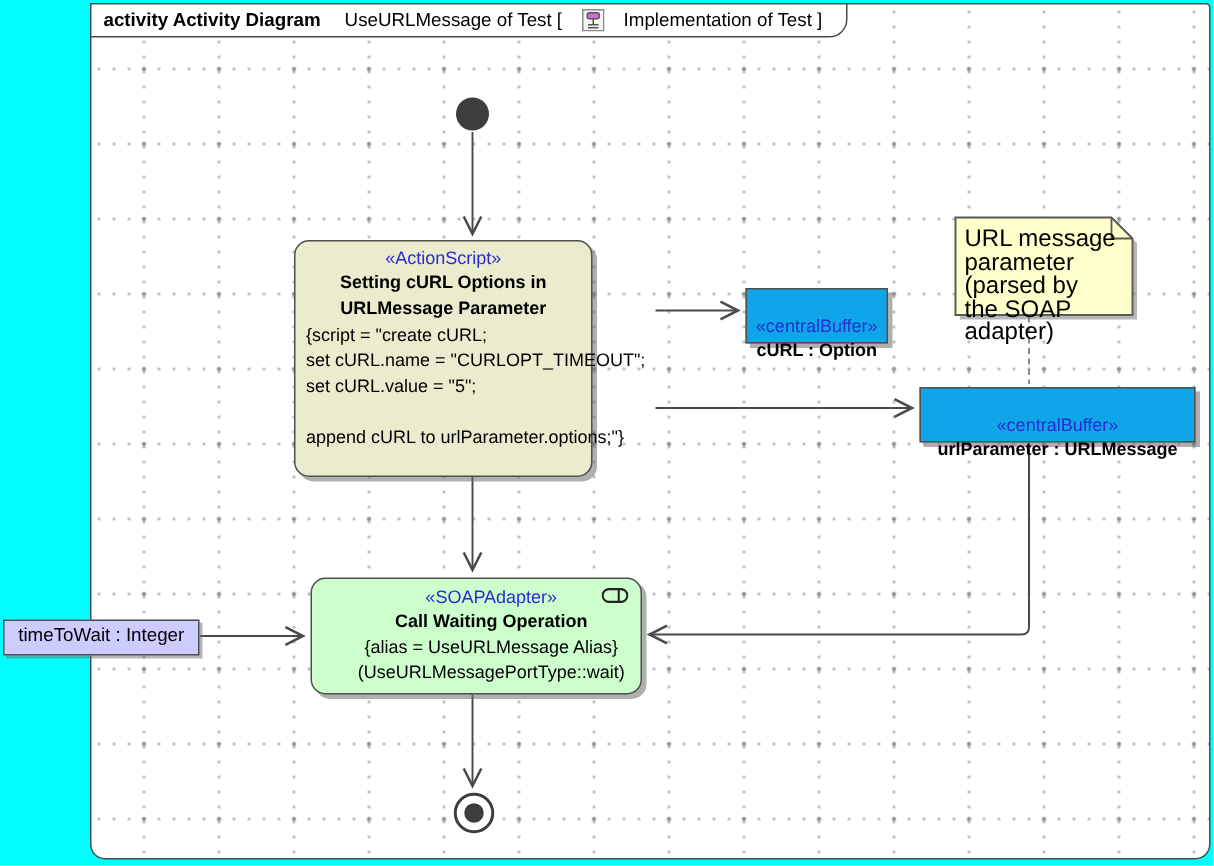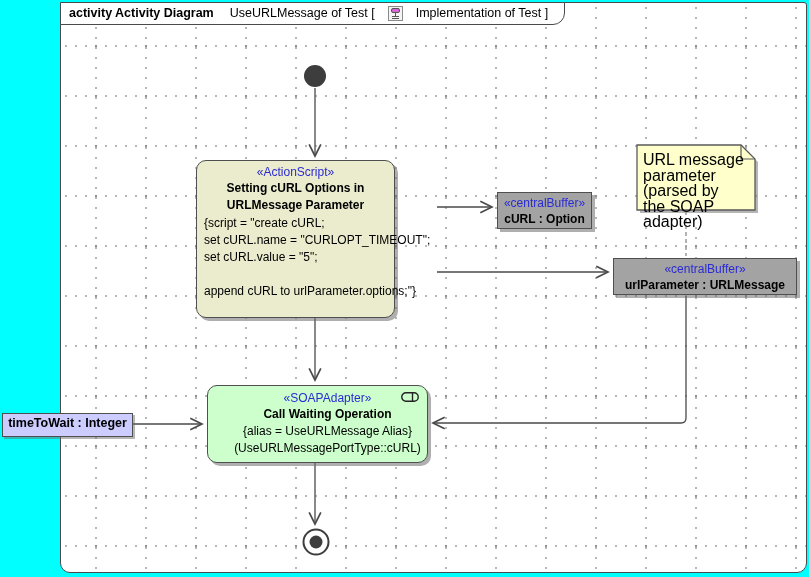--- a/index.html
+++ b/index.html
@@ -36,34 +36,34 @@
     position:absolute; z-index:3;
     border:1.5px solid #4f4f4f;
     box-shadow:3px 3px 0 rgba(110,110,110,0.55);
     font-size:12px; color:#000;
   }
   .action {
     background:#ebebcd; border-radius:10px;
     padding:3px 7px 0 7px;
   }
   .buffer {
-    background:#a3a3a3; text-align:center; padding-top:2px;
+    background:#0ea5e9; text-align:center; padding-top:16px;
   }
   .soap {
     background:#ccffcc; border-radius:10px; text-align:center; padding-top:4px;
   }
   .stereo { color:#2b2bd4; text-align:center; line-height:16px; font-size:12px; }
   .node-name { font-weight:bold; text-align:center; line-height:17px; }
   .code { margin-top:1px; }
   .code-line { line-height:17px; min-height:17px; white-space:nowrap; }
   .soap-line { line-height:17px; }
   .pin-label {
     position:absolute; z-index:4; background:#ccccff;
     border:1.5px solid #4f4f4f; box-shadow:2px 2px 0 rgba(110,110,110,0.5);
-    font-weight:bold; font-size:12.5px; text-align:center;
+    font-weight:normal; font-size:12.5px; text-align:center;
     padding-top:2px; color:#000;
   }
   .note-text {
     position:absolute; z-index:3; font-size:16px; line-height:15.5px; color:#000;
   }
   .pill-icon { position:absolute; top:6px; right:8px; }
 </style>
 </head>
 <body>
 
@@ -140,20 +140,20 @@
   </div>
 
   <div class="node soap" style="left:207px; top:385px; width:221px; height:78px;padding-left:20px;">
     <svg class="pill-icon" width="18" height="10" viewBox="0 0 18 10">
       <rect x="0.75" y="0.75" width="16.5" height="8.5" rx="4.25" fill="none" stroke="#222222" stroke-width="1.4"></rect>
       <line x1="11.5" y1="1" x2="11.5" y2="9" stroke="#222222" stroke-width="1.4"></line>
     </svg>
     <div class="stereo">«SOAPAdapter»</div>
     <div class="node-name">Call Waiting Operation</div>
     <div class="soap-line">{alias = UseURLMessage Alias}</div>
-    <div class="soap-line">(UseURLMessagePortType::cURL)</div>
+    <div class="soap-line">(UseURLMessagePortType::wait)</div>
   </div>
 
   <div class="pin-label" style="left:2px; top:413px; width:131px; height:24px;">
     <span>timeToWait : Integer</span>
   </div>
 
 </div>
 
 </body></html>

